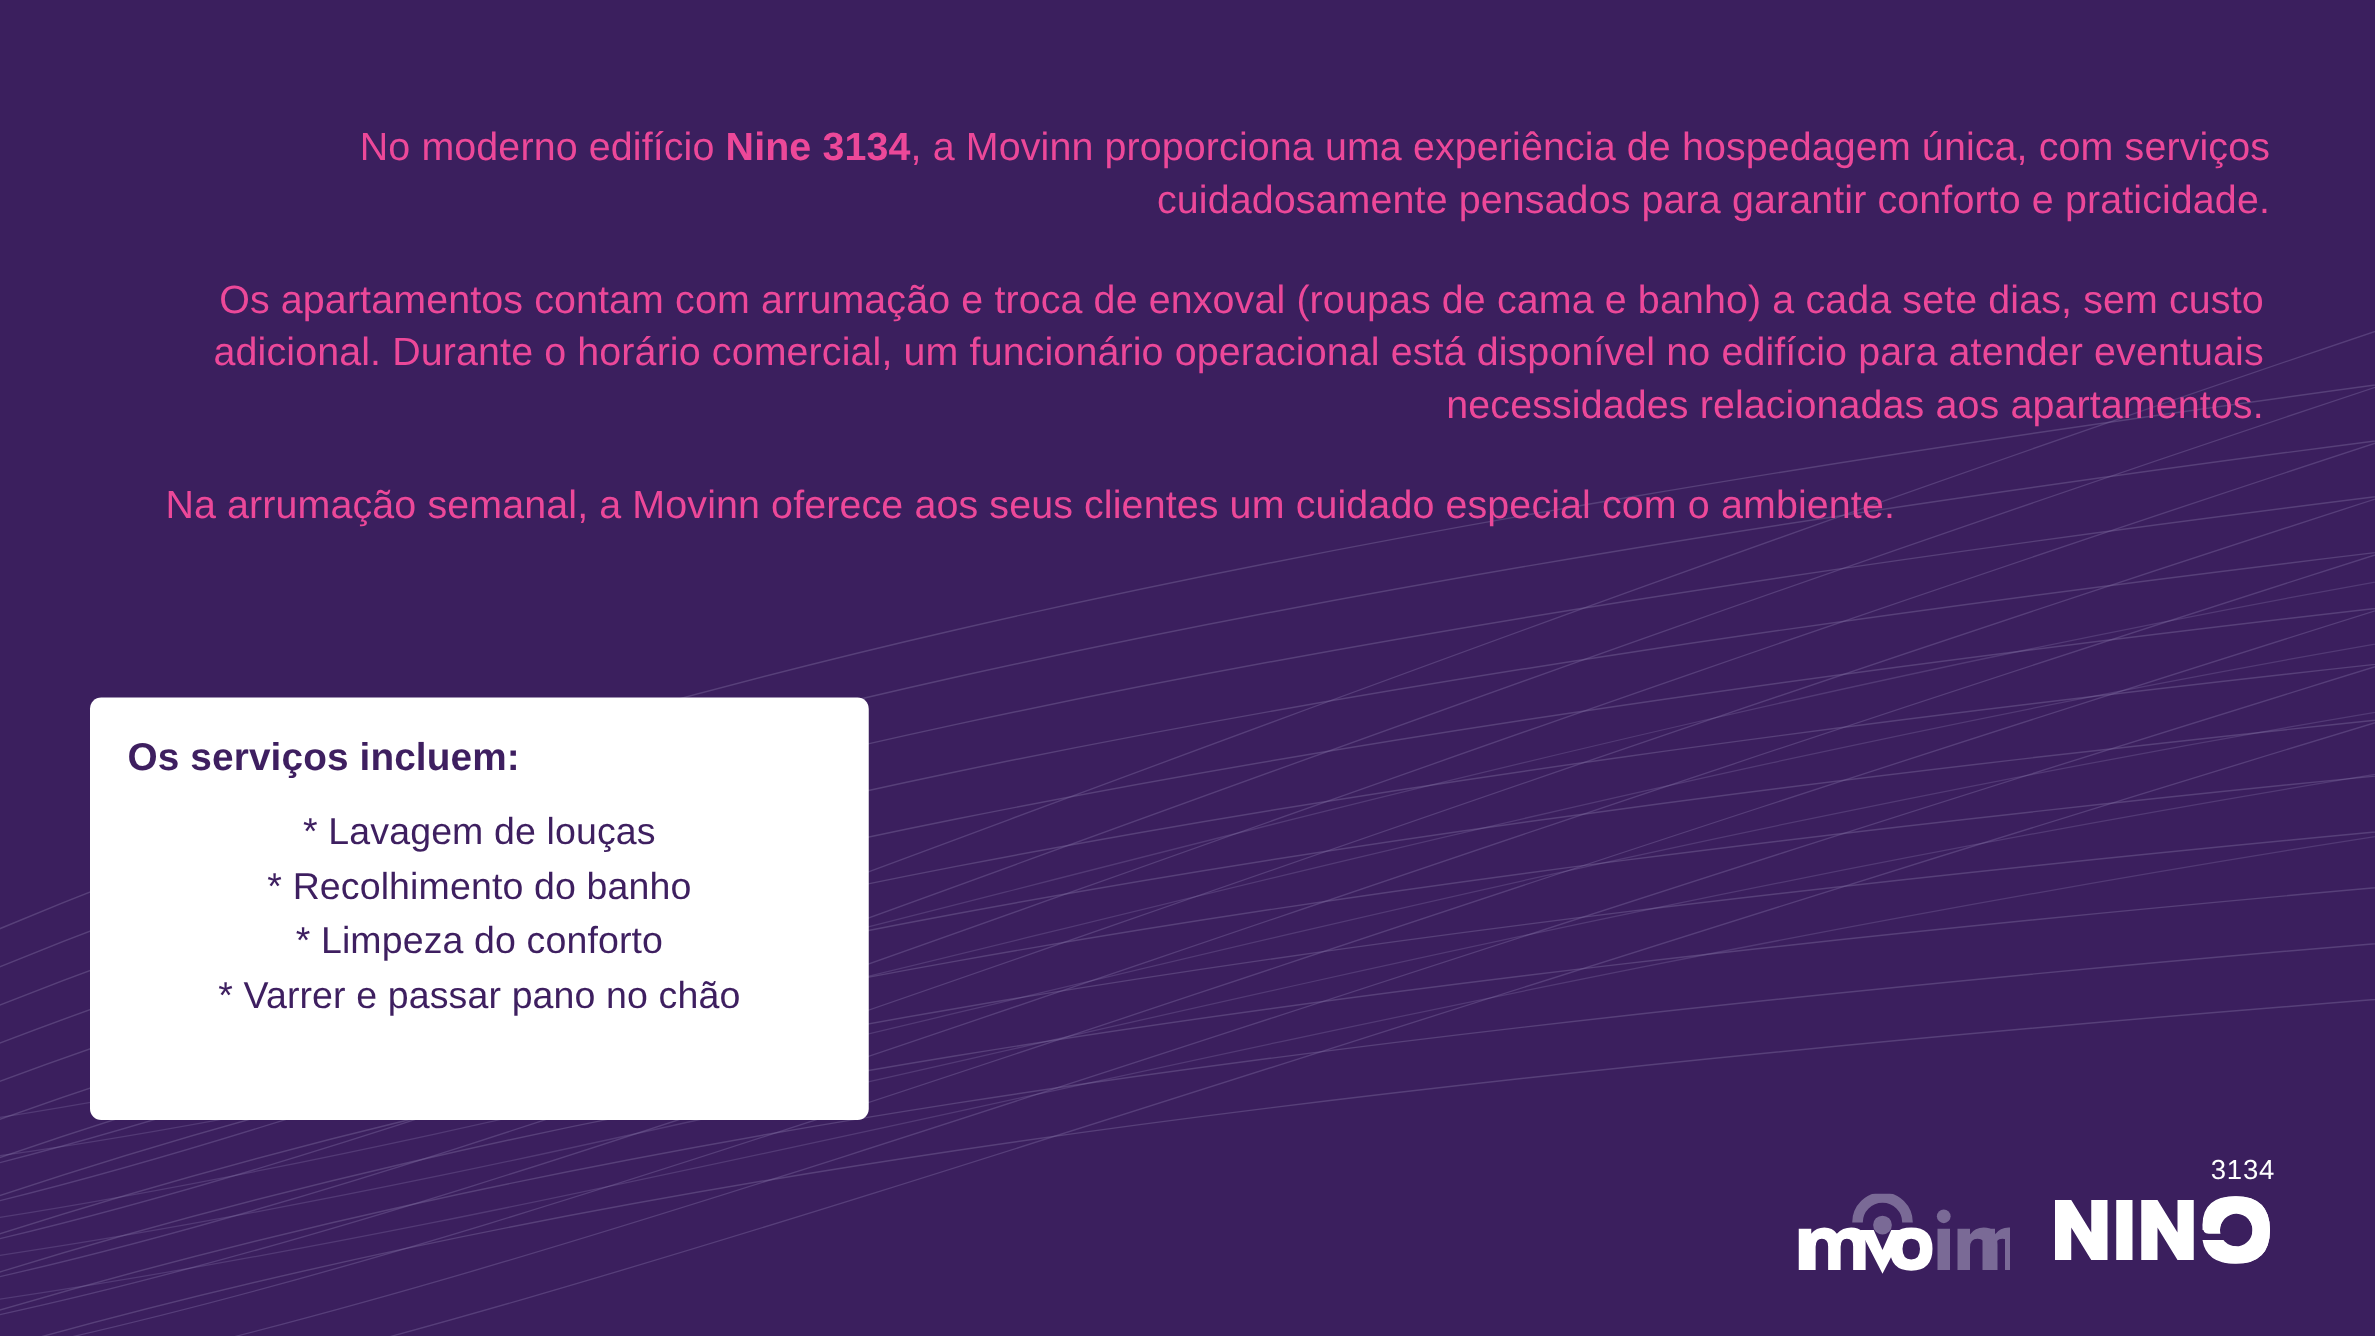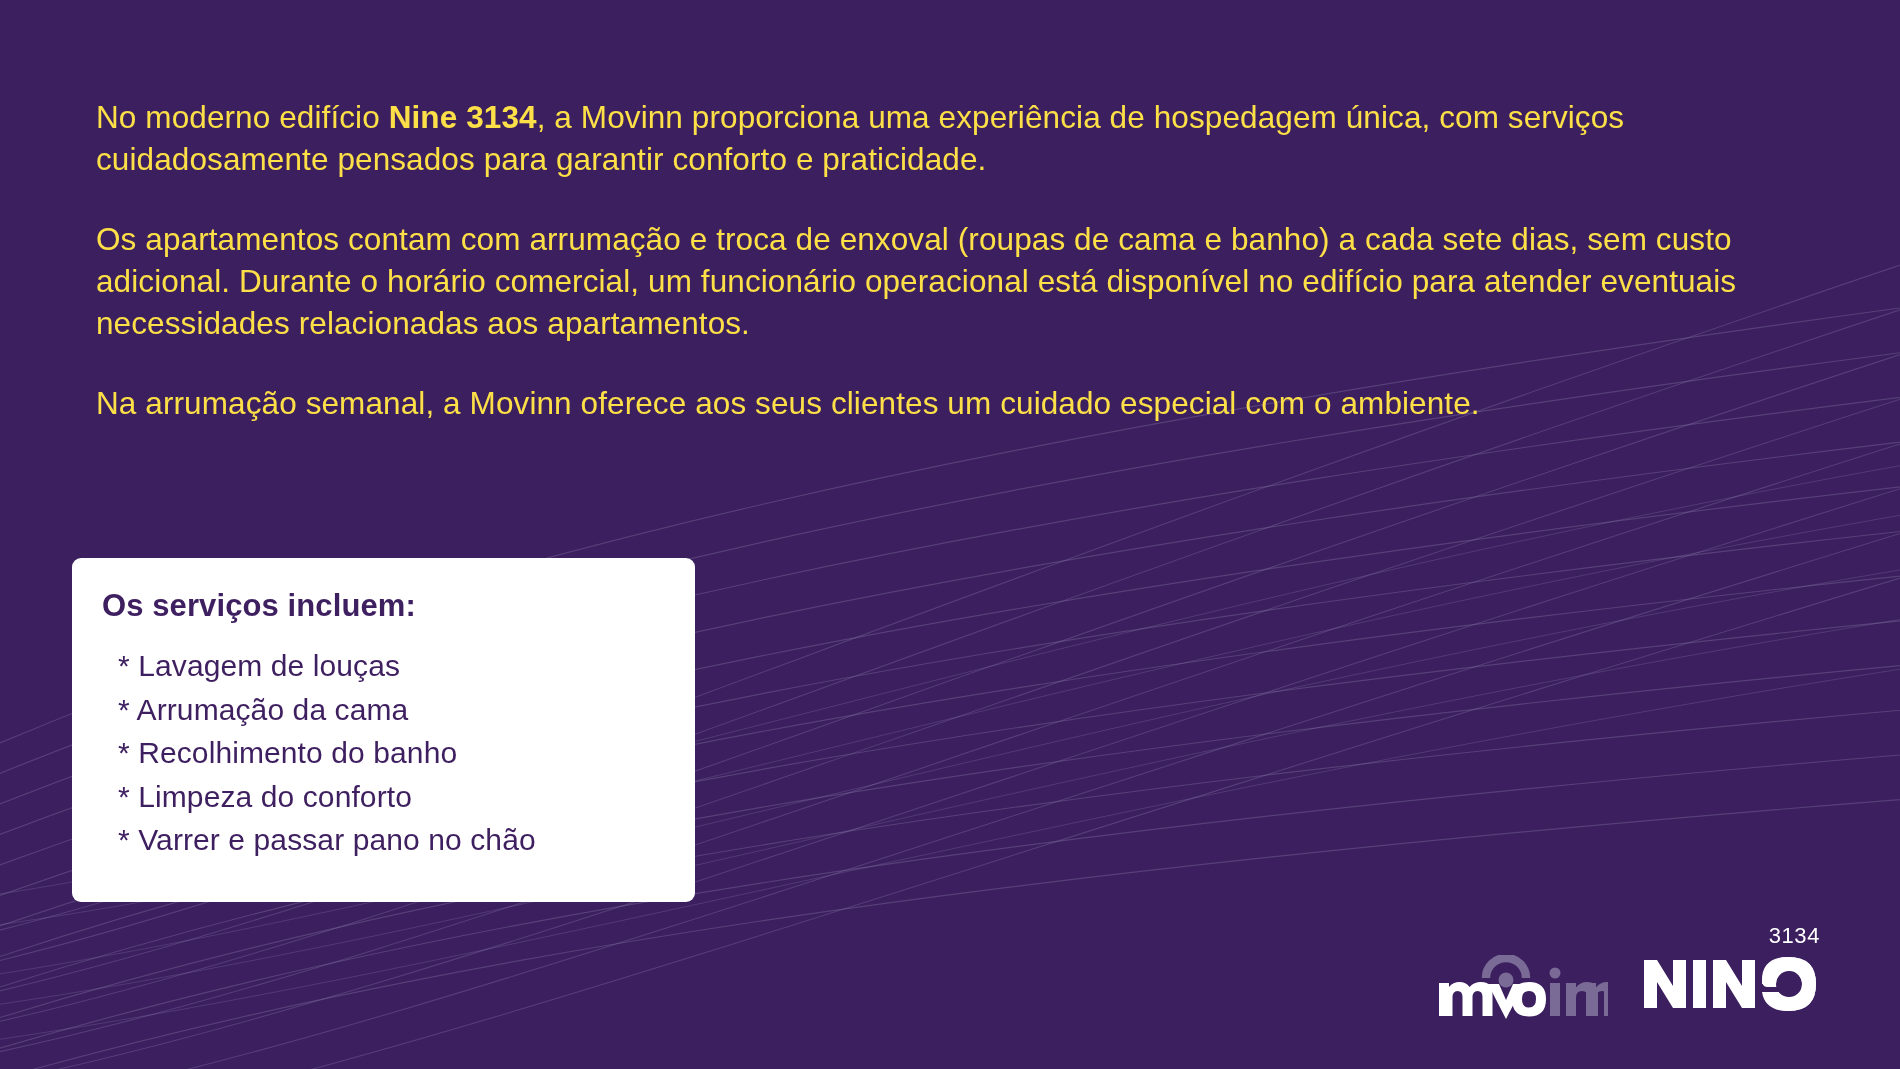--- a/index.html
+++ b/index.html
@@ -25,27 +25,28 @@
     pointer-events: none;
   }
   .content {
     position: absolute;
     left: 96px;
     top: 96px;
     width: 1720px;
     z-index: 3;
   }
   .para {
-    color: #fde047;
+    color: #ec4899;
     font-size: 31.5px;
     line-height: 42px;
     font-weight: 400;
     letter-spacing: 0.1px;
     max-width: 1700px;
     margin: 0 0 38px 0;
+    text-align: right;
   }
   .para:last-child { margin-bottom: 0; }
   .para .strong {
     font-weight: 700;
   }
   .p1 { max-width: 1720px; }
   .p2 { max-width: 1715px; }
   .p3 { max-width: 1420px; }
 
   .services-card {
@@ -65,20 +66,21 @@
     font-size: 31px;
     font-weight: 700;
     line-height: 44px;
     margin: 0 0 1px 0;
     letter-spacing: 0.1px;
   }
   .card-list {
     list-style: none;
     margin: 16px;
     padding: 0;
+    text-align: center;
   }
   .card-list li {
     color: #3e1f60;
     font-size: 30px;
     font-weight: 400;
     line-height: 43.5px;
     white-space: nowrap;
     letter-spacing: 0.1px;
   }
 
@@ -163,21 +165,20 @@
     <p class="para p2">Os apartamentos contam com arrumação e troca de enxoval (roupas de cama e banho) a cada sete dias, sem custo adicional. Durante o horário comercial, um funcionário operacional está disponível no edifício para atender eventuais necessidades relacionadas aos apartamentos.</p>
 
     <p class="para p3">Na arrumação semanal, a Movinn oferece aos seus clientes um cuidado especial com o ambiente.</p>
 
   </div>
 
   <div class="services-card">
     <div class="card-title">Os serviços incluem:</div>
     <ul class="card-list">
       <li>* Lavagem de louças</li>
-      <li>* Arrumação da cama</li>
       <li>* Recolhimento do banho</li>
       <li>* Limpeza do conforto</li>
       <li>* Varrer e passar pano no chão</li>
     </ul>
   </div>
 
   <div class="logo-bar">
 
     <svg class="movinn-logo" width="172" height="66" viewBox="0 0 344 132" aria-hidden="true">
 

